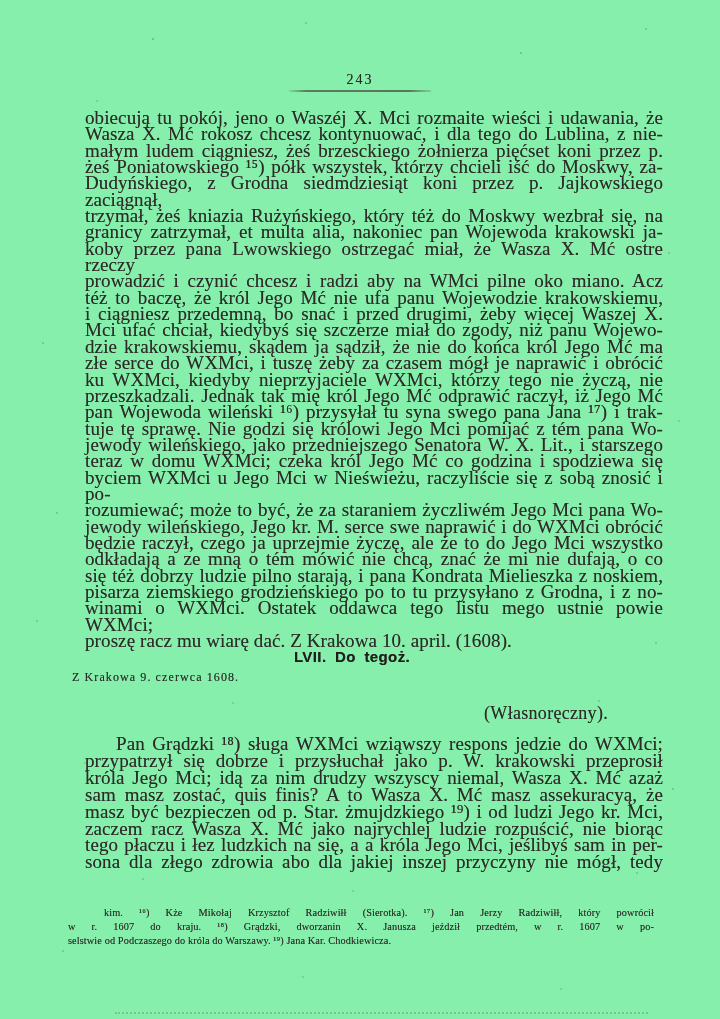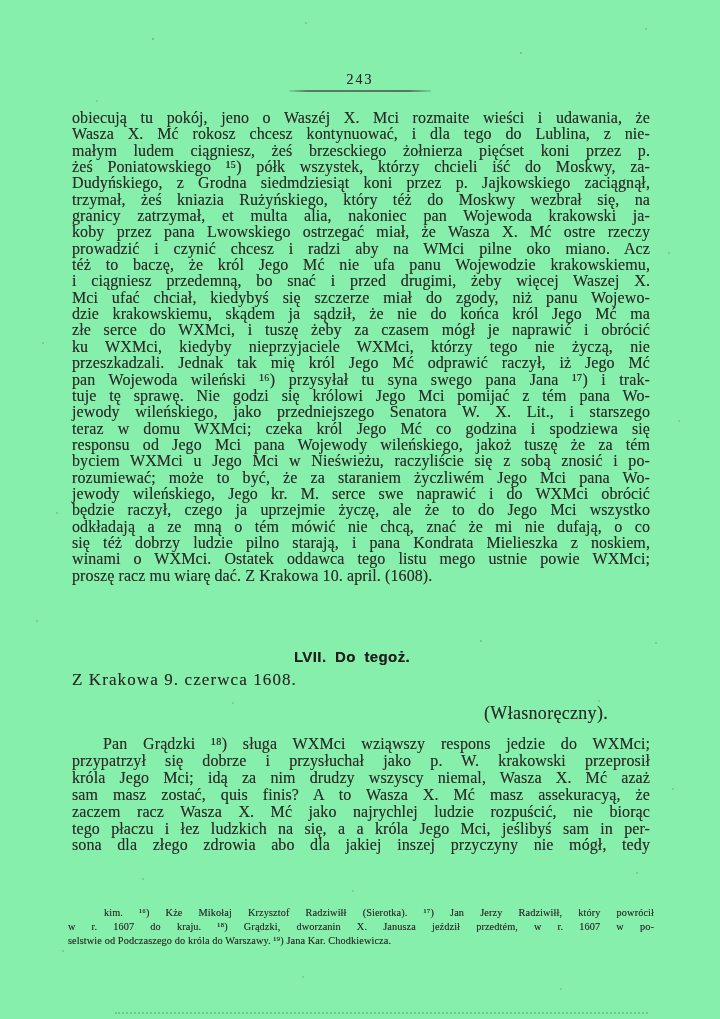--- a/index.html
+++ b/index.html
@@ -26,23 +26,23 @@
   .pagenum-rule {
     margin: 2px auto 0 auto;
     width: 142px;
     height: 2px;
     background: linear-gradient(to right,
       rgba(72,70,62,0.12), rgba(72,70,62,0.68) 12%,
       rgba(72,70,62,0.72) 84%, rgba(72,70,62,0.18));
   }
   .para {
     position: absolute;
-    left: 72px;
+    left: 85px;
     width: 578px;
-    font-size: 16px;
+    font-size: 19px;
     letter-spacing: 0.1px;
     font-family: Liberation Serif, serif;
   }
   .para .line, .footnotes .line {
     text-align: justify;
     text-align-last: justify;
     text-justify: inter-word;
     white-space: normal;
     text-shadow: 0 0 0.5px rgba(45,43,39,0.5);
   }
@@ -60,21 +60,21 @@
     font-size: 15px;
     font-weight: bold;
     letter-spacing: 0.4px;
     word-spacing: 4px;
     color: #1f1e1b;
     text-shadow: 0 0 0.5px rgba(31,30,27,0.6);
   }
   .dateline {
     position: absolute;
     top: 670px; left: 72px;
-    font-size: 17px;
+    font-size: 12px;
     letter-spacing: 1.1px;
     text-shadow: 0 0 0.5px rgba(45,43,39,0.5);
   }
   .handnote {
     position: absolute;
     top: 703px; left: 72px; width: 536px;
     text-align: right;
     font-size: 18px;
     letter-spacing: 0.3px;
     text-shadow: 0 0 0.5px rgba(45,43,39,0.5);
@@ -149,42 +149,43 @@
       <div class="line">i ciągniesz przedemną, bo snać i przed drugimi, żeby więcej Waszej X.</div>
       <div class="line">Mci ufać chciał, kiedybyś się szczerze miał do zgody, niż panu Wojewo-</div>
       <div class="line">dzie krakowskiemu, skądem ja sądził, że nie do końca król Jego Mć ma</div>
       <div class="line">złe serce do WXMci, i tuszę żeby za czasem mógł je naprawić i obrócić</div>
       <div class="line">ku WXMci, kiedyby nieprzyjaciele WXMci, którzy tego nie życzą, nie</div>
       <div class="line">przeszkadzali. Jednak tak mię król Jego Mć odprawić raczył, iż Jego Mć</div>
       <div class="line">pan Wojewoda wileński ¹⁶) przysyłał tu syna swego pana Jana ¹⁷) i trak-</div>
       <div class="line">tuje tę sprawę. Nie godzi się królowi Jego Mci pomijać z tém pana Wo-</div>
       <div class="line">jewody wileńskiego, jako przedniejszego Senatora W. X. Lit., i starszego</div>
       <div class="line">teraz w domu WXMci; czeka król Jego Mć co godzina i spodziewa się</div>
-      <div class="line">responsu od Jego Mci pana Wojewody wileńskiego, jakoż tuszę że za tém</div>
       <div class="line">byciem WXMci u Jego Mci w Nieświeżu, raczyliście się z sobą znosić i po-</div>
       <div class="line">rozumiewać; może to być, że za staraniem życzliwém Jego Mci pana Wo-</div>
       <div class="line">jewody wileńskiego, Jego kr. M. serce swe naprawić i do WXMci obrócić</div>
       <div class="line">będzie raczył, czego ja uprzejmie życzę, ale że to do Jego Mci wszystko</div>
       <div class="line">odkładają a ze mną o tém mówić nie chcą, znać że mi nie dufają, o co</div>
       <div class="line">się téż dobrzy ludzie pilno starają, i pana Kondrata Mielieszka z noskiem,</div>
+      <div class="line">pisarza ziemskiego grodzieńskiego po to tu przysyłano z Grodna, i z no-</div>
       <div class="line">winami o WXMci. Ostatek oddawca tego listu mego ustnie powie WXMci;</div>
       <div class="line">proszę racz mu wiarę dać. Z Krakowa 10. april. (1608).</div>
     </div>
 
   <h2 class="heading">LVII. Do tegoż.</h2>
 
   <div class="dateline">Z Krakowa 9. czerwca 1608.</div>
 
   <div class="handnote">(Własnoręczny).</div>
 
   <div class="para para2 justify-all indent-first">
       <div class="line">Pan Grądzki ¹⁸) sługa WXMci wziąwszy respons jedzie do WXMci;</div>
       <div class="line">przypatrzył się dobrze i przysłuchał jako p. W. krakowski przeprosił</div>
       <div class="line">króla Jego Mci; idą za nim drudzy wszyscy niemal, Wasza X. Mć azaż</div>
       <div class="line">sam masz zostać, quis finis? A to Wasza X. Mć masz assekuracyą, że</div>
+      <div class="line">masz być bezpieczen od p. Star. żmujdzkiego ¹⁹) i od ludzi Jego kr. Mci,</div>
       <div class="line">zaczem racz Wasza X. Mć jako najrychlej ludzie rozpuścić, nie biorąc</div>
       <div class="line">tego płaczu i łez ludzkich na się, a a króla Jego Mci, jeślibyś sam in per-</div>
       <div class="line">sona dla złego zdrowia abo dla jakiej inszej przyczyny nie mógł, tedy</div>
     </div>
 
   <div class="footnotes indent-first">
       <div class="line">kim. ¹⁶) Kże Mikołaj Krzysztof Radziwiłł (Sierotka). ¹⁷) Jan Jerzy Radziwiłł, który powrócił</div>
       <div class="line">w r. 1607 do kraju. ¹⁸) Grądzki, dworzanin X. Janusza jeździł przedtém, w r. 1607 w po-</div>
       <div class="line">selstwie od Podczaszego do króla do Warszawy. ¹⁹) Jana Kar. Chodkiewicza.</div>
     </div>

